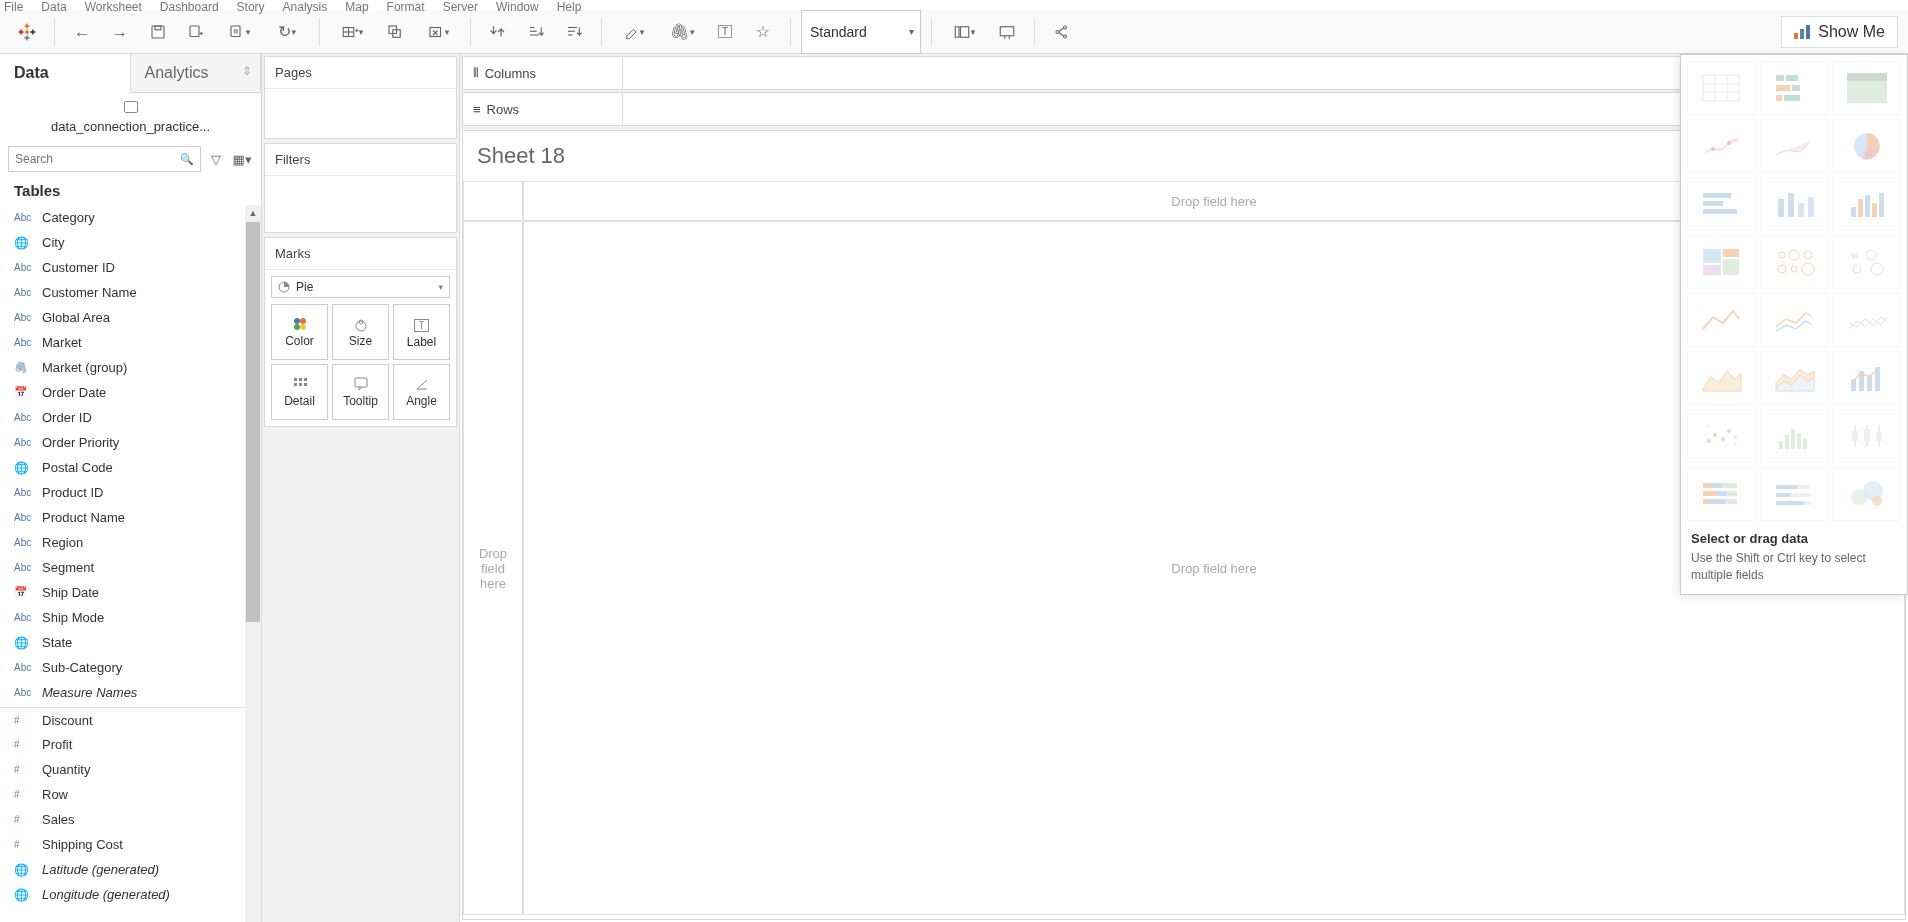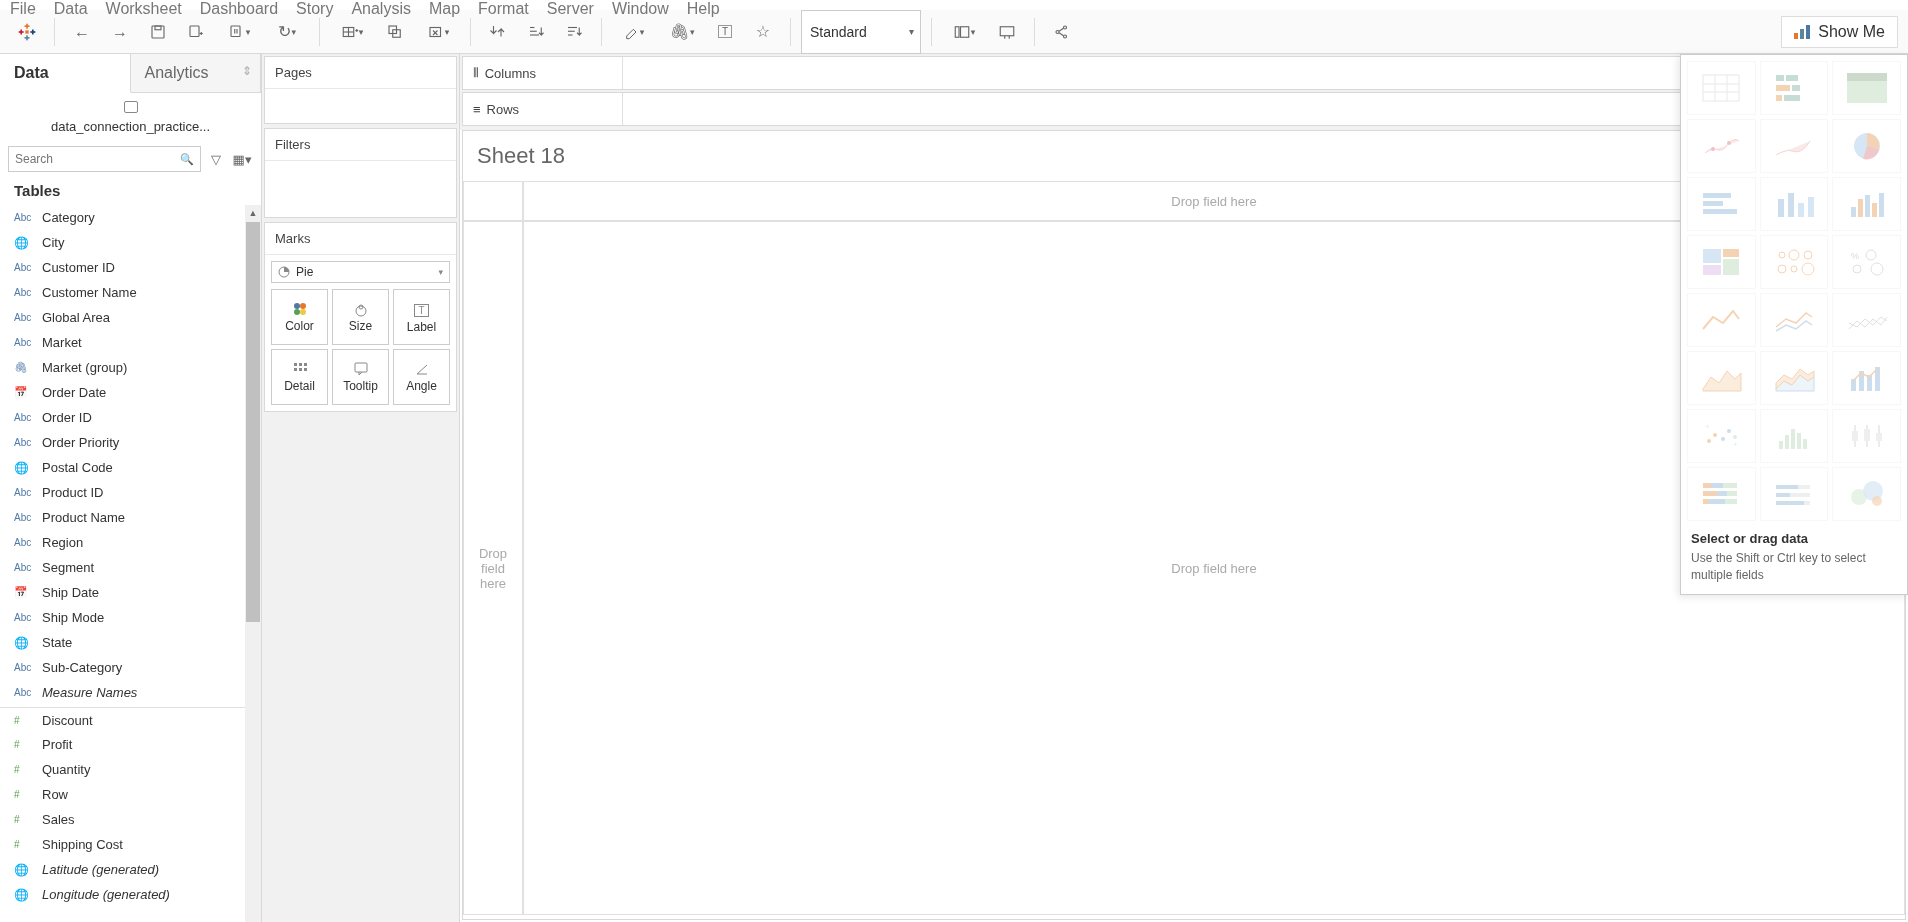--- a/index.html
+++ b/index.html
@@ -1,17 +1,17 @@
 <!DOCTYPE html>
 <html><head>
 <meta charset="utf-8">
 <style>
 * { box-sizing: border-box; margin: 0; padding: 0; }
 body { font-family: -apple-system, BlinkMacSystemFont, "Segoe UI", Arial, sans-serif; font-size: 12px; color: #333; background: #fff; overflow: hidden; width: 1908px; height: 922px; }
-.menubar { display: flex; gap: 18px; padding: 0 10px; height: 10px; color: #777; font-size: 16px; align-items: flex-start; }
+.menubar { display: flex; gap: 18px; padding: 0 4px; height: 10px; color: #777; font-size: 12px; align-items: flex-start; }
 .menubar span { cursor: pointer; }
 .toolbar { display: flex; align-items: center; height: 44px; border-bottom: 1px solid #d9d9d9; background: #fafafa; padding: 0 10px; gap: 4px; }
 .tbtn { width: 34px; height: 30px; display: flex; align-items: center; justify-content: center; color: #666; cursor: pointer; font-size: 16px; }
 .tbtn.wide { width: 44px; }
 .tsep { width: 1px; height: 28px; background: #ddd; margin: 0 6px; }
 .fit-select { border: 1px solid #ccc; background: #fff; padding: 4px 24px 4px 8px; font-size: 14px; height: 44px; display: flex; align-items: center; cursor: pointer; position: relative; width: 120px; }
 .fit-select::after { content: '▾'; position: absolute; right: 6px; color: #666; font-size: 10px; }
 .showme-btn { margin-left: auto; display: flex; align-items: center; gap: 6px; font-size: 16px; padding: 4px 12px; cursor: pointer; border: 1px solid #ddd; background: #fff; height: 32px; }
 .main { display: flex; height: calc(922px - 54px); }
 .leftpanel { width: 262px; border-right: 1px solid #d9d9d9; display: flex; flex-direction: column; background: #fff; }
@@ -35,21 +35,21 @@
 .ftype.clip::before { content: '🖇'; font-size: 11px; }
 .ftype.num { color: #59a14f; }
 .field.italic .fname { font-style: italic; }
 .field.sep { border-top: 1px solid #e0e0e0; margin-top: 2px; padding-top: 4px; }
 .scrollbar { position: absolute; right: 0; top: 0; width: 16px; background: #f0f0f0; height: 100%; }
 .scrollthumb { background: #c0c0c0; width: 14px; margin: 1px; height: 400px; }
 .scrollarrow { height: 16px; display: flex; align-items: center; justify-content: center; color: #666; font-size: 9px; }
 .midpanel { width: 198px; background: #f1f1f1; border-right: 1px solid #d9d9d9; display: flex; flex-direction: column; gap: 4px; padding: 2px; }
 .shelf { background: #fff; border: 1px solid #d9d9d9; }
 .shelf-title { padding: 8px 10px; font-size: 13px; color: #444; border-bottom: 1px solid #e8e8e8; }
-.shelf.pages { height: 68px; }
+.shelf.pages { height: 83px; }
 .shelf.filters { height: 90px; }
 .shelf.marks { flex: 0 0 auto; }
 .marks-body { padding: 6px; }
 .mark-select { border: 1px solid #ccc; display: flex; align-items: center; padding: 3px 6px; gap: 6px; font-size: 12px; cursor: pointer; position: relative; margin-bottom: 6px; }
 .mark-select::after { content: '▾'; margin-left: auto; color: #888; font-size: 9px; }
 .mark-grid { display: grid; grid-template-columns: repeat(3, 1fr); gap: 4px; }
 .mcell { border: 1px solid #ccc; display: flex; flex-direction: column; align-items: center; justify-content: center; height: 56px; font-size: 12px; cursor: pointer; background: #fff; }
 .mcell .micon { font-size: 16px; color: #888; margin-bottom: 2px; }
 .canvas-area { flex: 1; display: flex; flex-direction: column; position: relative; }
 .shelves-top { background: #f1f1f1; padding: 2px; }

